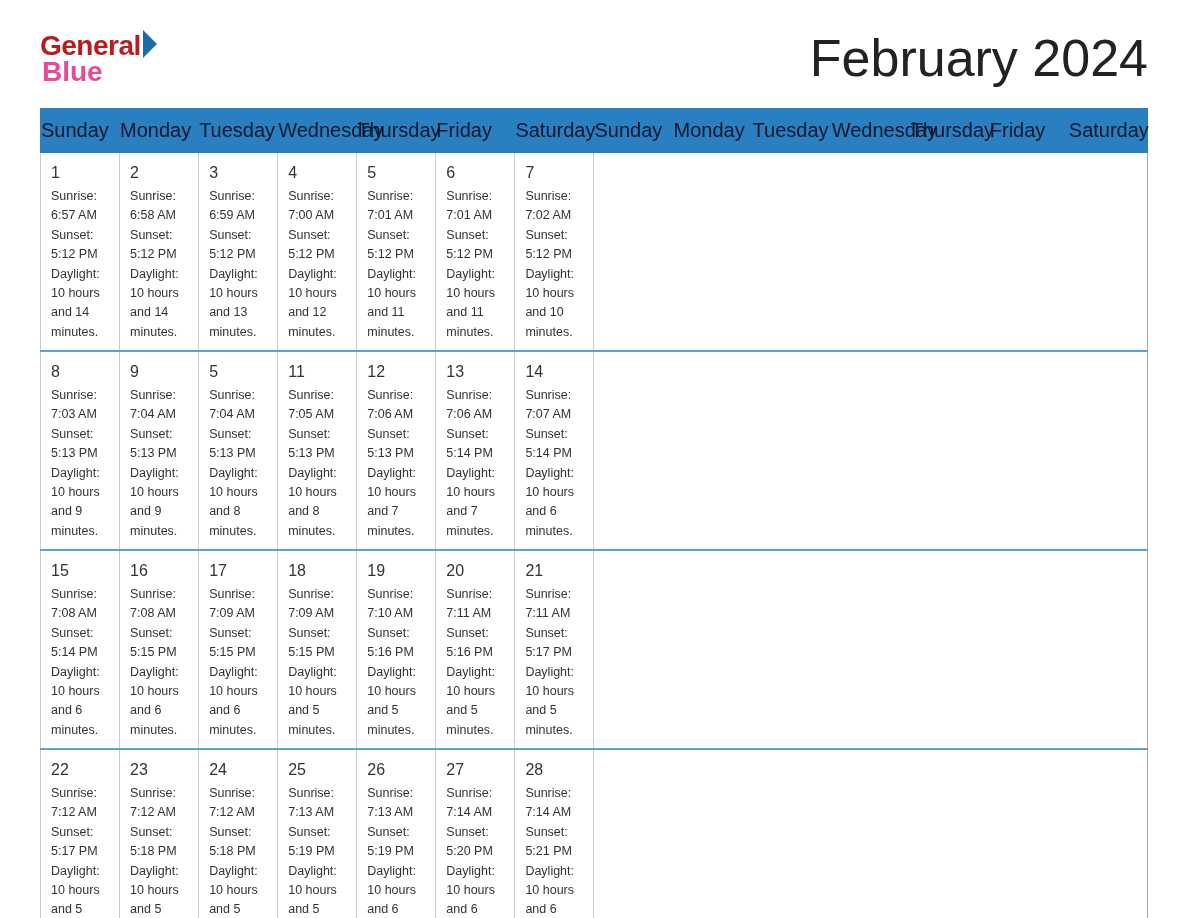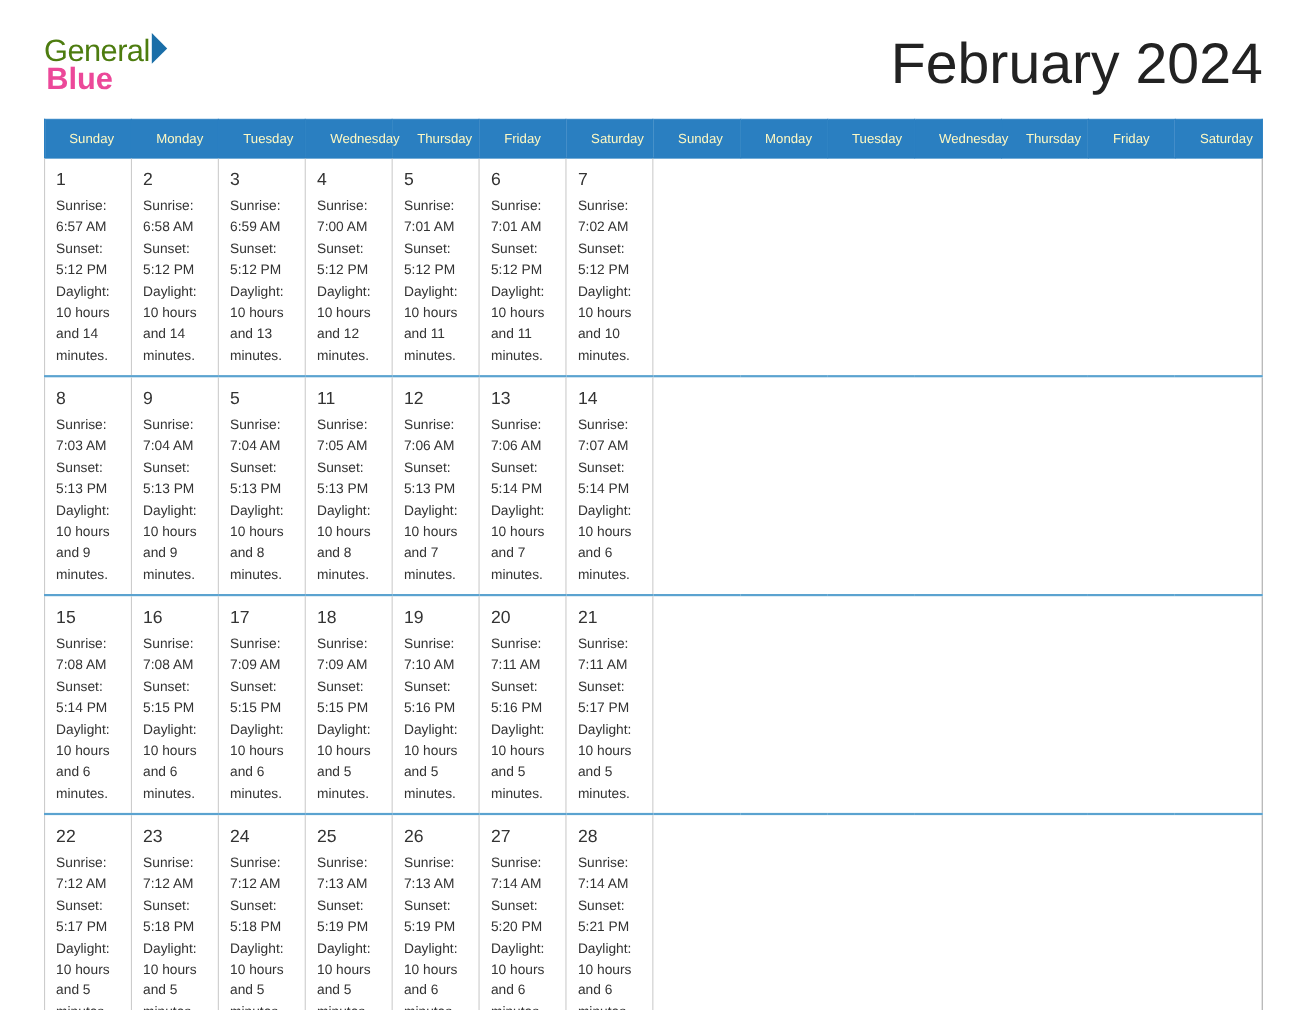--- a/index.html
+++ b/index.html
@@ -19,22 +19,22 @@
       display: flex;
       flex-direction: column;
       align-items: flex-start;
     }
     .logo-top {
       display: flex;
       align-items: center;
     }
     .logo-general {
       font-size: 28px;
-      font-weight: normal;
-      color: #4d7c0f;
+      font-weight: bold;
+      color: #b91c1c;
       letter-spacing: -0.5px;
     }
     .logo-arrow {
       width: 0;
       height: 0;
       border-left: 14px solid #1a6ea8;
       border-top: 14px solid transparent;
       border-bottom: 14px solid transparent;
       margin-left: 2px;
       margin-top: -4px;
@@ -60,24 +60,24 @@
       color: #555;
       margin-top: 4px;
     }
     table {
       width: 100%;
       border-collapse: collapse;
       table-layout: fixed;
     }
     th {
       background-color: #2a7fc1;
-      color: #fef9c3;
+      color: #0f172a;
       text-align: left;
-      padding: 10px 22px;
-      font-size: 12px;
+      padding: 10px 0;
+      font-size: 20px;
       font-weight: normal;
       border: 1px solid #2a7fc1;
     }
     td {
       vertical-align: top;
       padding: 8px 10px;
       border: 1px solid #bbb;
       font-size: 13px;
       line-height: 1.5;
       min-height: 90px;

